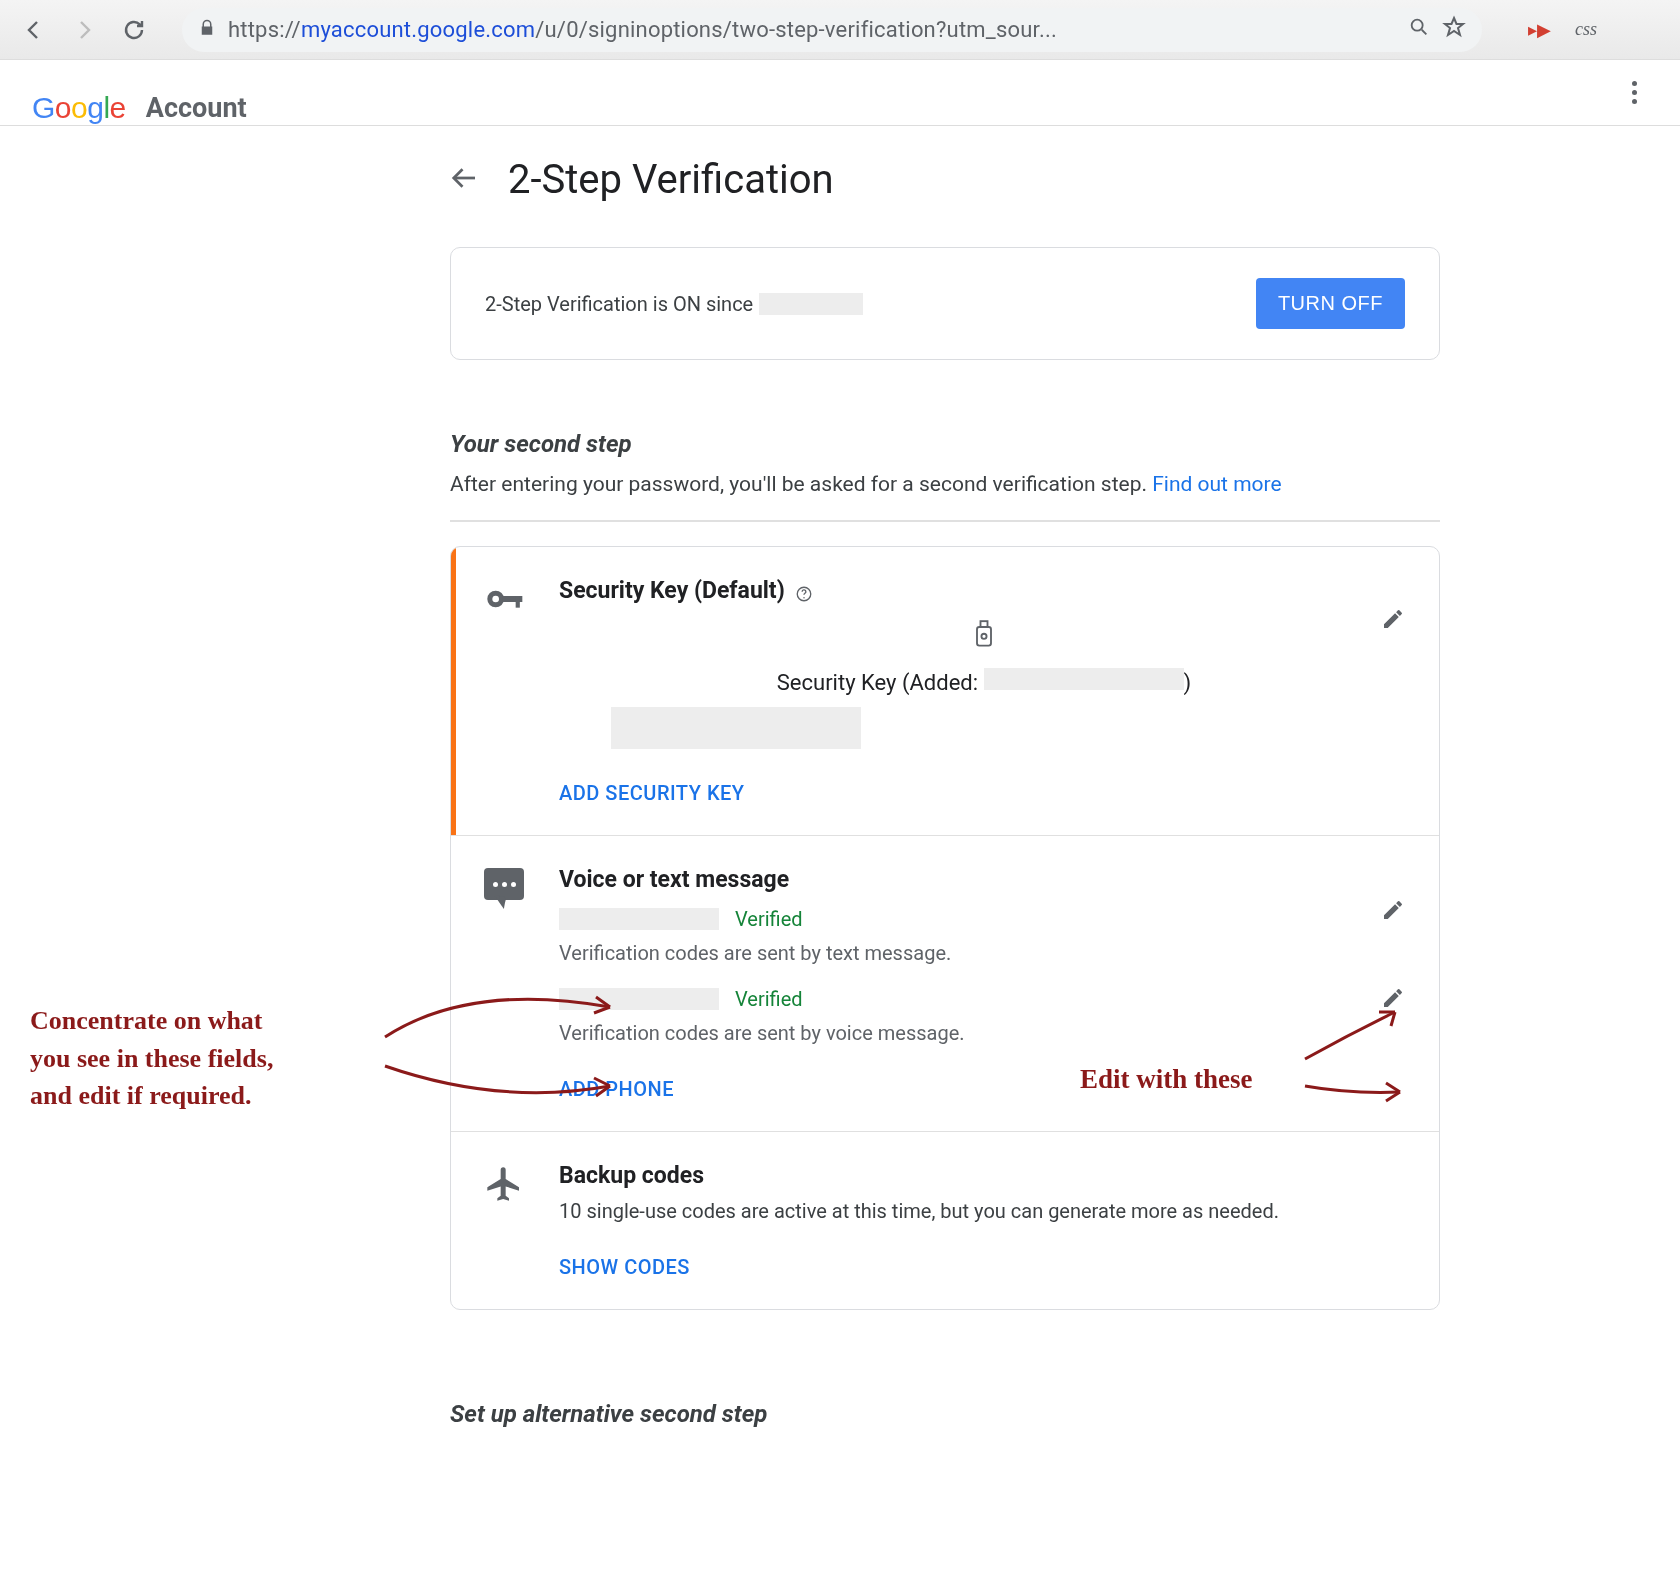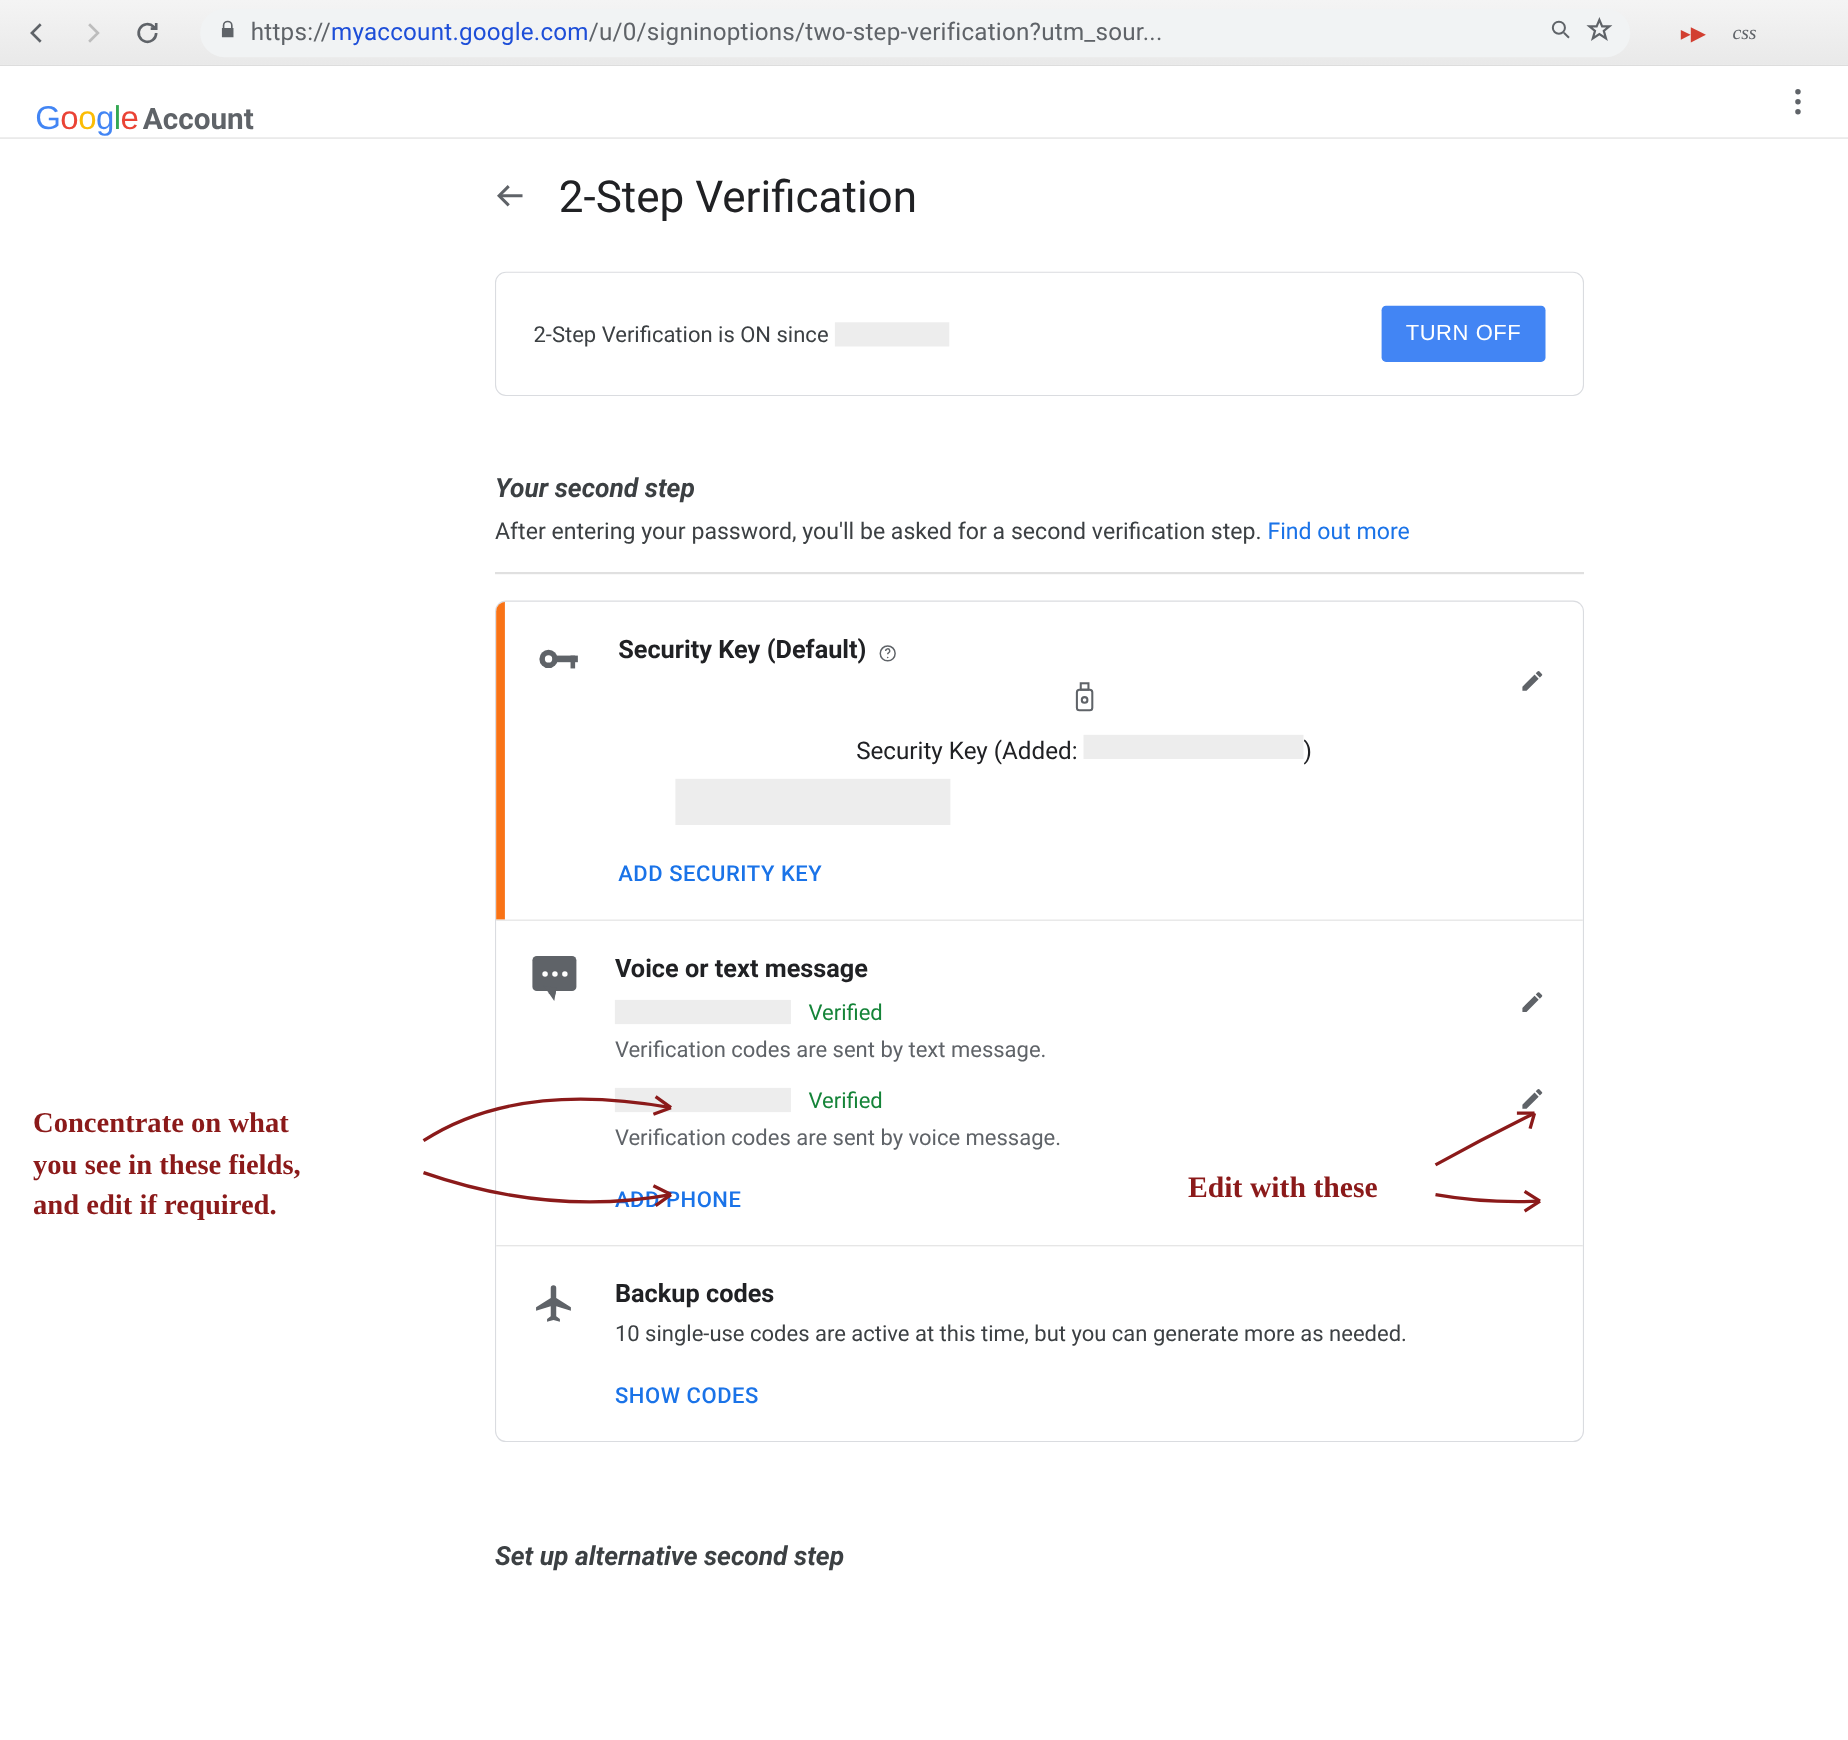--- a/index.html
+++ b/index.html
@@ -13,21 +13,21 @@
   .addrbar { flex:1; max-width:1300px; height:44px; background:#f1f3f4; border-radius:22px; display:flex; align-items:center; padding:0 16px; font-size:22px; color:#5f6368; gap:12px; margin-left:12px;}
   .addrbar .lock-icon svg { width:18px; height:18px; fill:#5f6368; }
   .url { flex:1; white-space:nowrap; overflow:hidden; text-overflow:ellipsis; letter-spacing:.2px; }
   .url .host { color:#1d4ed8; }
   .chrome-right { display:flex; align-items:center; gap:24px; margin-left:24px; color:#5f6368;}
   .ext-icon1 { color:#d23f31; font-size:18px; }
   .ext-css { font-family: Georgia, serif; font-style:italic; font-size:18px; color:#5f6368; }
 
   
   .appbar { height:66px; display:flex; align-items:center; justify-content:space-between; padding:0 32px; border-bottom:1px solid #ddd; }
-  .glogo-wrap { display:flex; align-items:center; gap:2px; font-size:30px;margin-top:31px; }
+  .glogo-wrap { display:flex; align-items:center; gap:18px; font-size:30px;margin-top:31px; }
   .glogo .gB { color:#4285F4;} .glogo .gR{color:#EA4335;} .glogo .gY{color:#FBBC05;} .glogo .gG{color:#34A853;}
   .glogo { font-weight:500; font-family: "Product Sans", Arial, sans-serif; letter-spacing:-.5px;}
   .account-word { color:#5f6368; font-weight:700; font-size:27px; margin-left:2px;}
   .menu-dots { width:28px; height:28px; display:flex; flex-direction:column; align-items:center; justify-content:center; gap:4px; }
   .menu-dots span { width:5px; height:5px; background:#5f6368; border-radius:50%; display:block; }
 
   
   .page { padding-top: 30px; }
   .content-col { width: 990px; margin-left: 450px; position:relative; }
   .page-title-row { display:flex; align-items:center; gap:28px; margin-bottom:44px; }
@@ -40,21 +40,21 @@
   .primary-btn { background:#4285F4; color:#fff; border:none; font-size:20px; font-weight:500; letter-spacing:.5px; padding:14px 22px; border-radius:4px; cursor:pointer;}
 
   .section-h { font-size:24px; color:#3c4043; margin-bottom:14px;font-style:italic; }
   .section-p { font-size:21px; color:#3c4043; }
   .section-p a { color:#1a73e8; text-decoration:none; }
   hr.sec-div { border:none; border-top:2px solid #e0e0e0; margin:24px 0 0 0; }
 
   .methods-card { border:1px solid #dadce0; border-radius:10px; overflow:hidden; margin-top:24px; margin-bottom:90px;}
   .method { border-top:1px solid #e0e0e0; padding:30px 30px 30px 30px; display:flex; gap:32px; position:relative;}
   .method:first-child { border-top:none; }
-  .method.default-col { border-left:8px solid #f97316; padding-left:25px;}
+  .method.default-col { border-left:5px solid #f97316; padding-left:25px;}
   .method-icon { width:46px; display:flex; justify-content:center; padding-top:2px; color:#5f6368; flex-shrink:0;}
   .method-icon svg { width:40px; height:40px; }
   .voice-icon .bubble { width:40px; height:32px; background:#5f6368; border-radius:4px; display:flex; align-items:center; justify-content:center; color:#fff; position:relative;}
   .voice-icon .bubble::after { content:""; position:absolute; bottom:-8px; left:9px; border:6px solid transparent; border-top-color:#5f6368; border-right-color:#5f6368; transform:rotate(10deg);}
   .voice-icon .dots { display:flex; gap:4px;}
   .voice-icon .dots span{ width:5px; height:5px; background:#fff; border-radius:50%;}
   .method-body { flex:1; }
   .method-title { font-size:23px; font-weight:700; color:#202124; display:flex; align-items:center; gap:10px;}
   .method-title .help-ico { width:18px; height:18px; }
   .entry-row { display:flex; align-items:center; gap:16px; margin-top:16px;flex-direction:column;}

